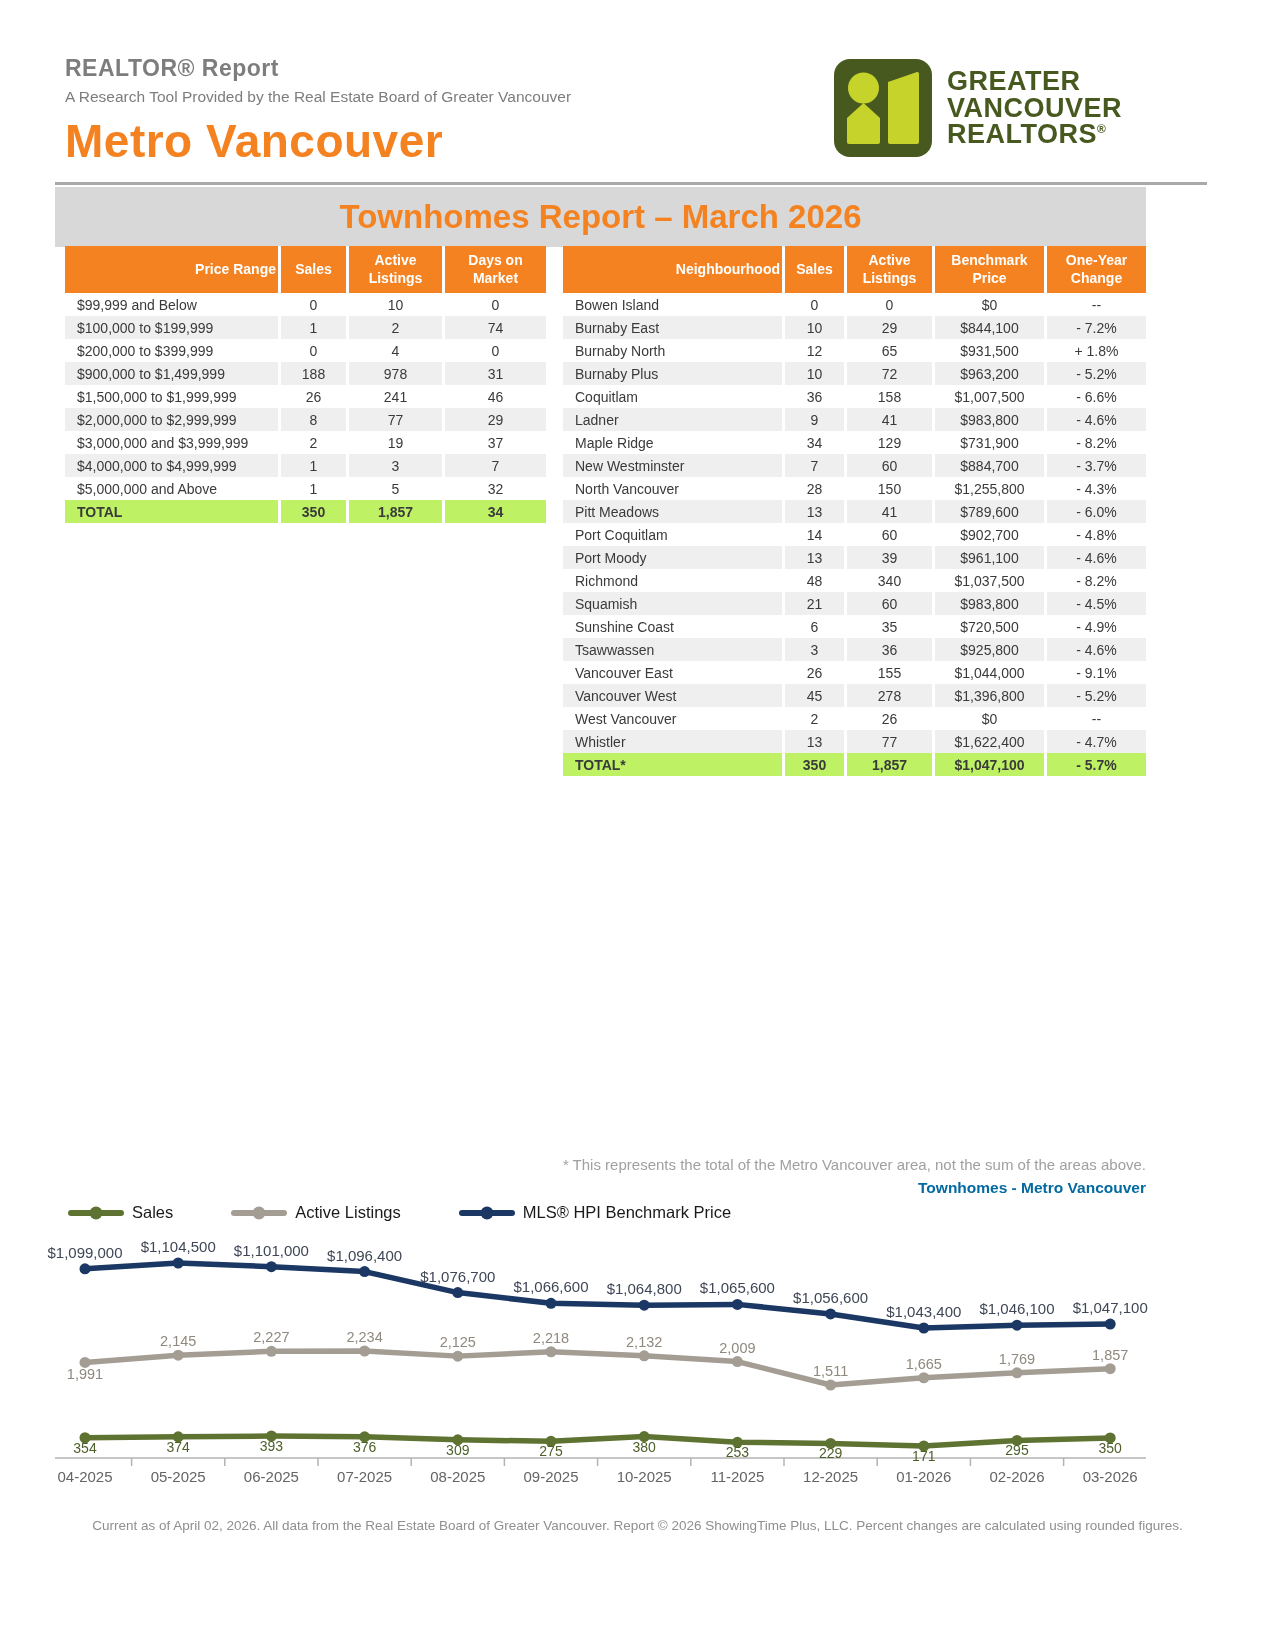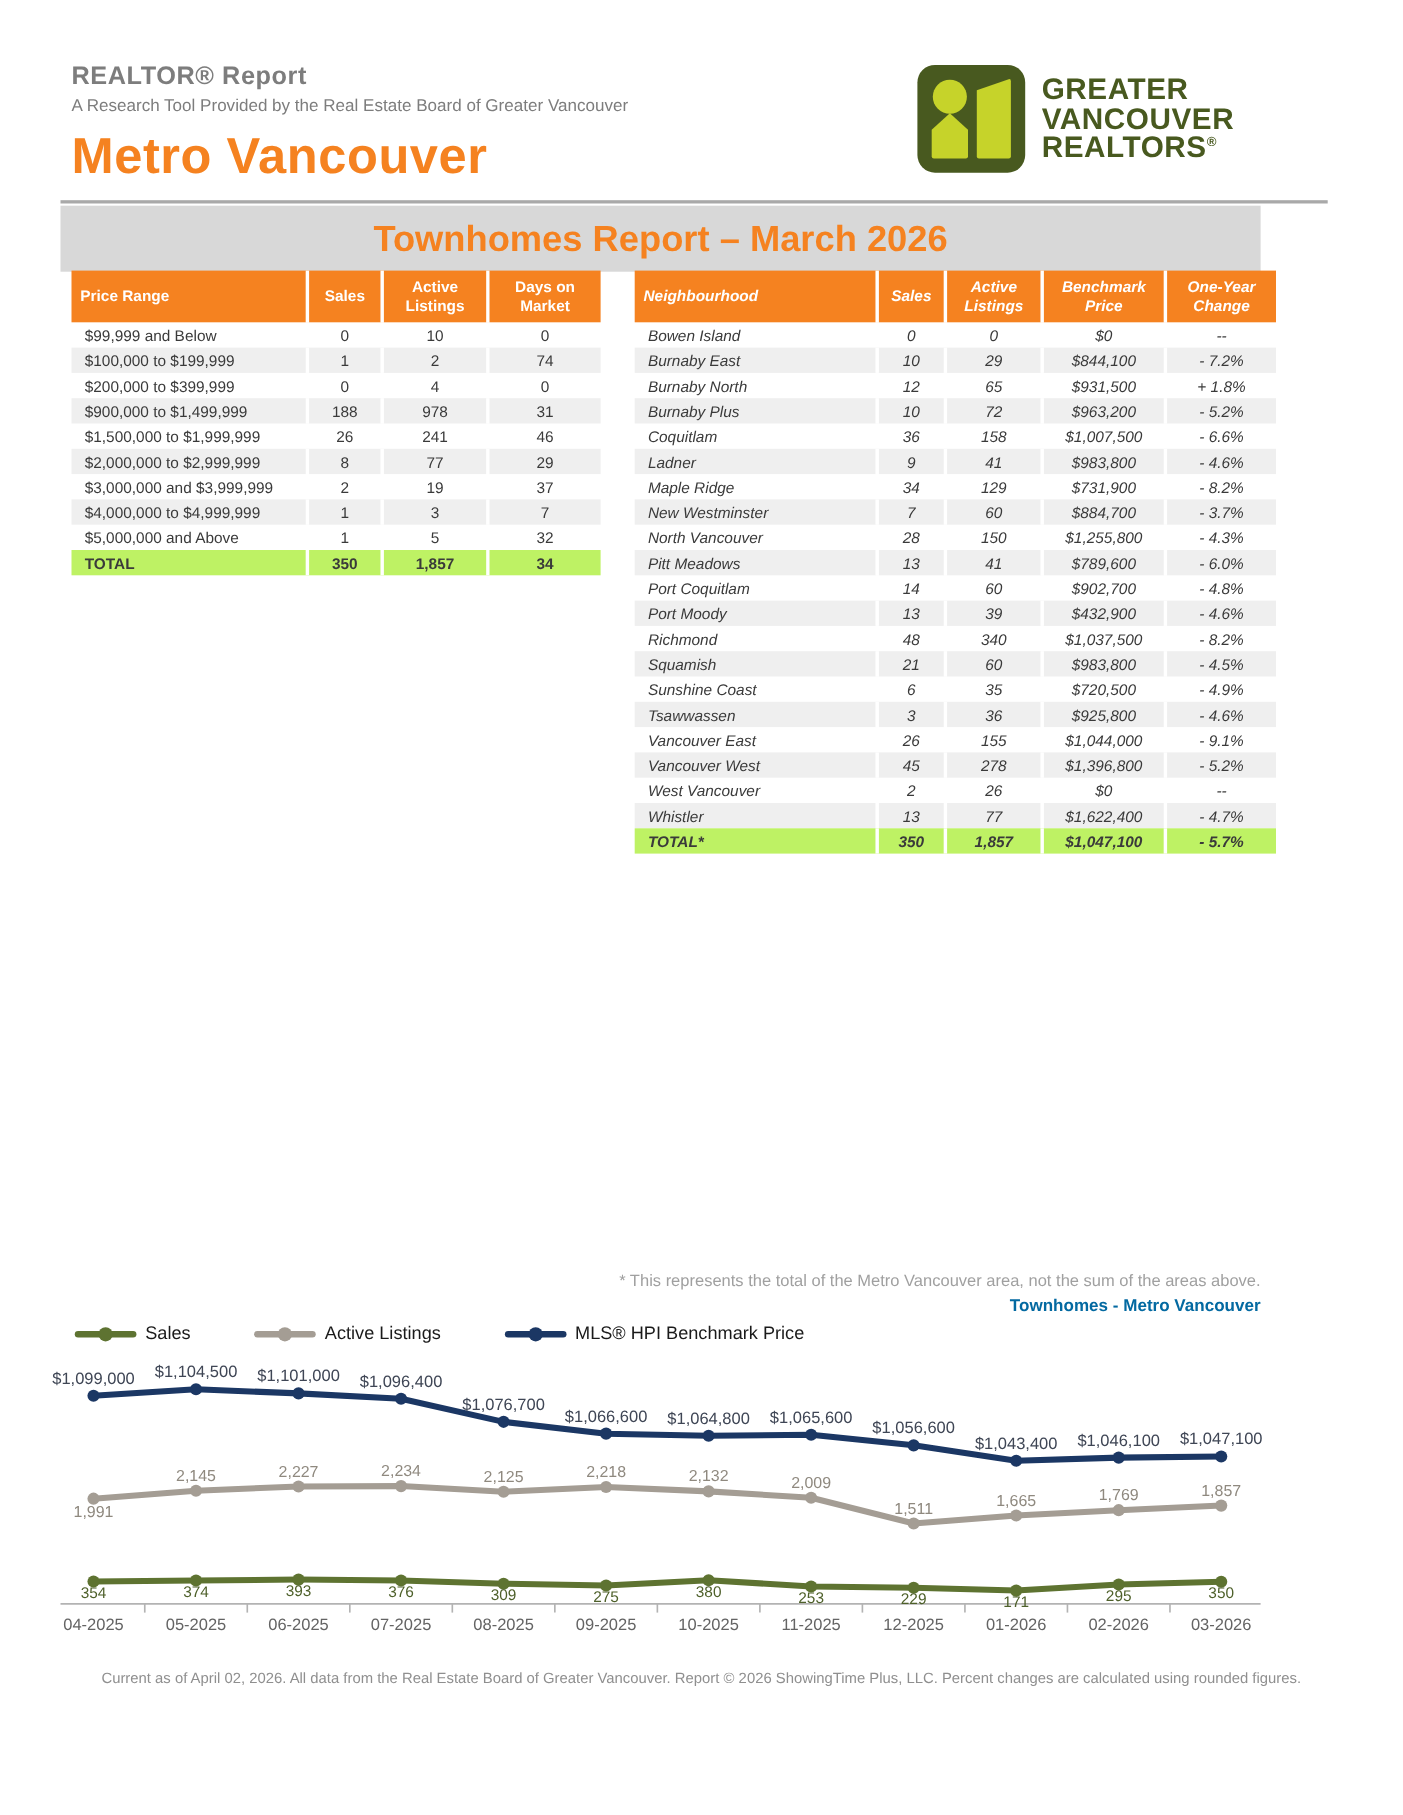--- a/index.html
+++ b/index.html
@@ -18,24 +18,24 @@
   .logo-text sup { font-size:12px; vertical-align:super; }
 
   .divider { position:absolute; left:55px; top:182px; width:1152px; height:3px; background:#a9a9a9; }
   .banner { position:absolute; left:55px; top:187px; width:1091px; height:60px; background:#d8d8d8;
             display:flex; align-items:center; justify-content:center; }
   .banner span { color:#f58220; font-weight:bold; font-size:33px; }
 
   
   table { border-collapse:separate; border-spacing:0; table-layout:fixed; font-size:14px; color:#3a3a3a; }
   #price-table { position:absolute; left:65px; top:246px; width:481px; }
-  #nbhd-table  { position:absolute; left:577px; top:246px; width:583px;font-style:italic; }
+  #nbhd-table  { position:absolute; left:563px; top:246px; width:583px; }
   th { background:#f58220; color:#ffffff; font-weight:bold; font-size:14px; line-height:1.25;
        vertical-align:middle; text-align:center; height:47px; padding:4px 2px; }
-  th:first-child { text-align:left; padding-left:8px; }
+  th:first-child { text-align:right; padding-left:8px; }
   th + th, td + td { border-left:3px solid #ffffff; }
   td { height:23px; text-align:center; padding:1px 2px; }
   td:first-child { text-align:left; padding-left:12px; }
   tbody tr:nth-child(even) td { background:#efefef; }
   tfoot td { background:#bef264; font-weight:bold; }
   #price-table col.c0 { width:213px; } #price-table col.c1 { width:68px; }
   #price-table col.c2 { width:96px; }  #price-table col.c3 { width:104px; }
   #nbhd-table col.c0 { width:219px; } #nbhd-table col.c1 { width:62px; }
   #nbhd-table col.c2 { width:88px; }  #nbhd-table col.c3 { width:112px; } #nbhd-table col.c4 { width:102px; }
 
@@ -258,21 +258,21 @@
           <td>Port Coquitlam</td>
           <td>14</td>
           <td>60</td>
           <td>$902,700</td>
           <td>- 4.8%</td>
         </tr>
         <tr>
           <td>Port Moody</td>
           <td>13</td>
           <td>39</td>
-          <td>$432,900</td>
+          <td>$961,100</td>
           <td>- 4.6%</td>
         </tr>
         <tr>
           <td>Richmond</td>
           <td>48</td>
           <td>340</td>
           <td>$1,037,500</td>
           <td>- 8.2%</td>
         </tr>
         <tr>

